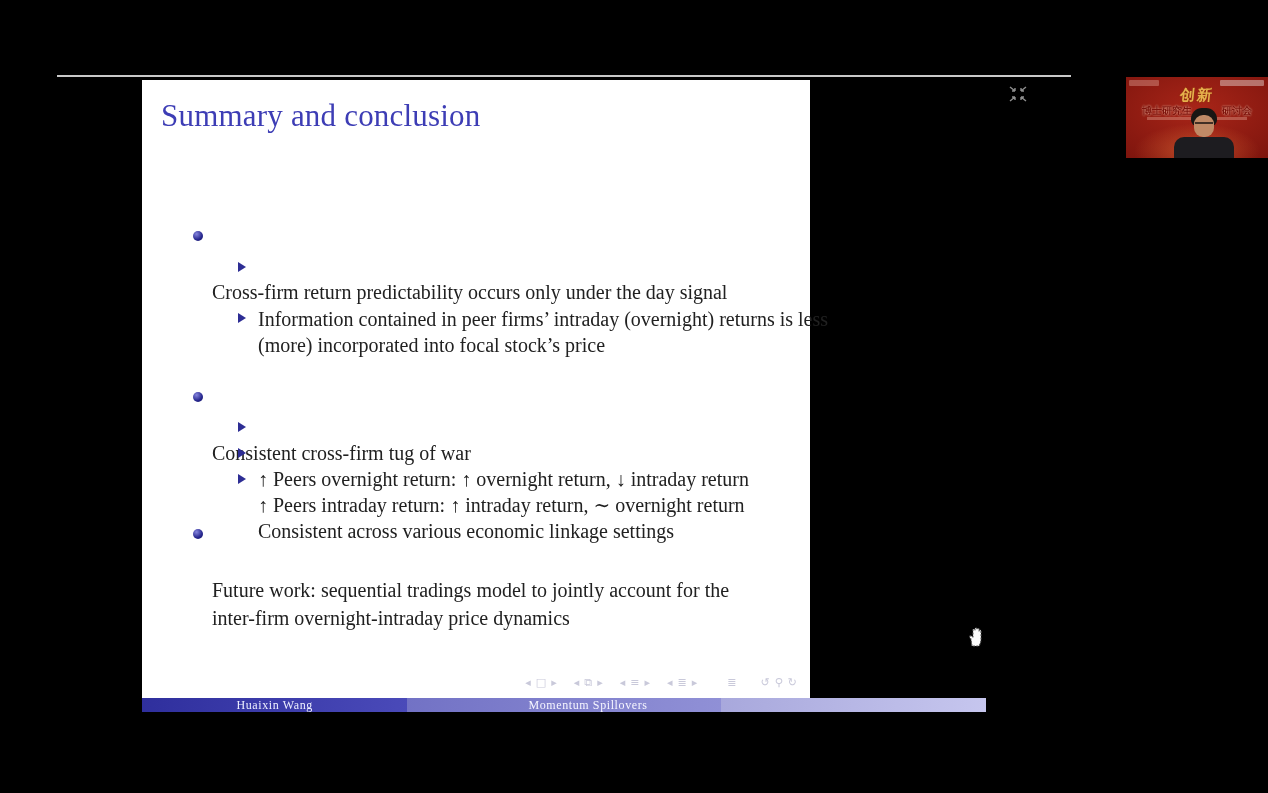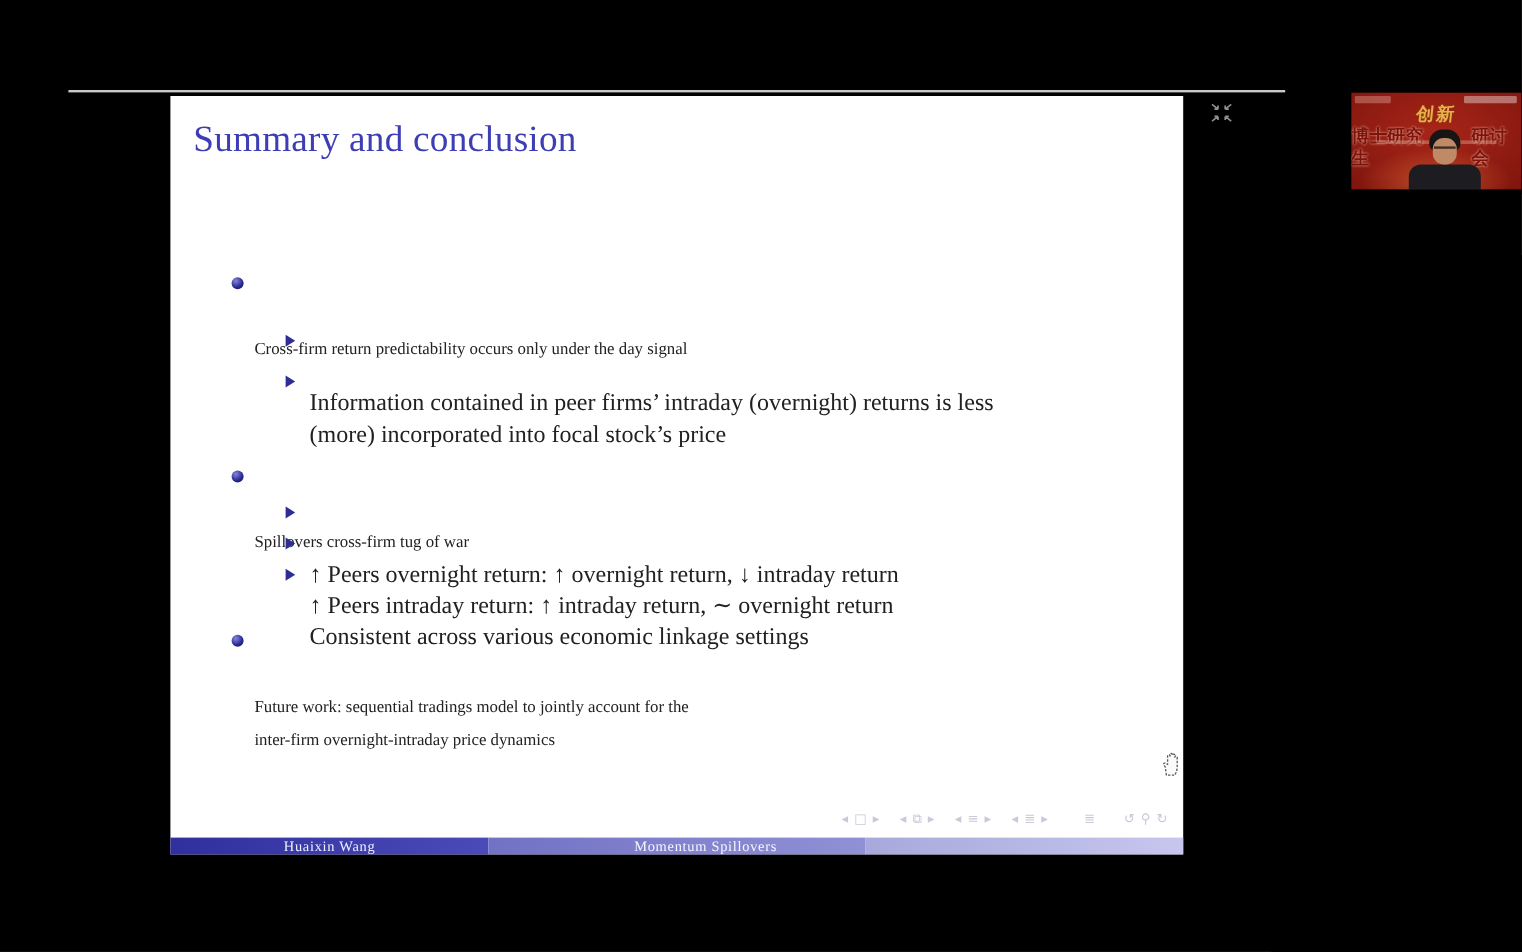--- a/index.html
+++ b/index.html
@@ -4,29 +4,29 @@
 <style>
   * { margin:0; padding:0; box-sizing:border-box; }
   html,body { width:1268px; height:793px; background:#000; overflow:hidden;
               font-family:"Liberation Serif","DejaVu Serif",serif; }
   .stage { position:absolute; inset:0; width:1268px; height:793px; background:#000; }
 
   .top-rule { position:absolute; left:57px; top:75px; width:1014px; height:2px;
               background:#c9c9c9; }
 
   
-  .slide { position:absolute; left:142px; top:80px; width:844px; height:632px;
+  .slide { position:absolute; left:142px; top:80px; width:668px; height:632px;
            background:#ffffff; }
 
   .slide-title { position:absolute; left:19px; top:18px; font-size:31px;
                  color:#3d3db5; letter-spacing:0.2px; }
 
   .item { position:absolute; left:0; width:820px; color:#212121;
           white-space:pre-line; }
-  .item.l1 { font-size:14px; line-height:28px; }
+  .item.l1 { font-size:20px; line-height:28px; }
   .item.l2 { font-size:20px; line-height:26px; }
   .item .txt { display:block; }
   .item.l1 .txt { margin-left:70px; }
   .item.l2 .txt { margin-left:116px; }
 
   .ball { position:absolute; left:51px; top:9px; width:10px; height:10px;
           border-radius:50%;
           background:radial-gradient(circle at 35% 30%, #8585dd, #26268e 60%, #141460); }
   .tri  { position:absolute; left:96px; top:8px; width:0; height:0;
           border-left:8px solid #2d2d94;
@@ -67,21 +67,21 @@
   .cam-logo-left { position:absolute; left:3px; top:3px; width:30px; height:6px;
                    background:rgba(240,190,175,0.35); border-radius:1px; }
   .cam-logo-right { position:absolute; right:4px; top:3px; width:44px; height:6px;
                     background:rgba(235,225,220,0.45); border-radius:1px; }
   .cam-banner { position:absolute; left:0; top:9px; width:100%; text-align:center;
                 font-size:15px; font-weight:bold; color:#e6b14c;
                 text-shadow:0 0 2px #8a3c10; letter-spacing:2px;
                 transform:skewX(-6deg); }
   .cam-band { position:absolute; left:0; top:27px; width:100%;
               display:flex; justify-content:center; gap:30px;
-              font-size:15px; font-weight:bold; color:#7e130c;
+              font-size:10px; font-weight:bold; color:#7e130c;
               text-shadow:0 0 2px rgba(255,225,200,0.85); }
   .cam-subline { position:absolute; left:21px; top:40px; width:100px; height:3px;
                  background:rgba(255,215,195,0.30); }
   .cam-hair { position:absolute; left:65px; top:31px; width:26px; height:18px;
               border-radius:11px 11px 6px 6px; background:#181614; }
   .cam-face { position:absolute; left:68px; top:38px; width:20px; height:22px;
               border-radius:9px; background:#c08a66; }
   .cam-glasses { position:absolute; left:69px; top:45px; width:18px; height:5px;
                  border-top:2px solid #2b201a; opacity:.85; }
   .cam-body { position:absolute; left:48px; top:60px; width:60px; height:22px;
@@ -97,31 +97,31 @@
   <div class="top-rule"></div>
 
   <div class="slide">
 
     <div class="slide-title">Summary and conclusion</div>
 
     <div class="item l1" style="top:142px">
       <span class="ball"></span>
       <span class="txt">Cross-firm return predictability occurs only under the day signal</span>
     </div>
-    <div class="item l2" style="top:191px">
+    <div class="item l2" style="top:174px">
       <span class="tri"></span>
       <span class="txt">Information contained in peer firms’ intraday (overnight) returns is less
 (more) incorporated into focal stock’s price</span>
     </div>
     <div class="item l2" style="top:225px">
       <span class="tri"></span>
     </div>
     <div class="item l1" style="top:303px">
       <span class="ball"></span>
-      <span class="txt">Spillovers cross-firm tug of war</span>
+      <span class="txt">Consistent cross-firm tug of war</span>
     </div>
     <div class="item l2" style="top:360px">
       <span class="tri"></span>
       <span class="txt">↑ Peers intraday return: ↑ intraday return, ∼ overnight return</span>
     </div>
     <div class="item l2" style="top:334px">
       <span class="tri"></span>
       <span class="txt">↑ Peers overnight return: ↑ overnight return, ↓ intraday return</span>
     </div>
     <div class="item l1" style="top:440px">

